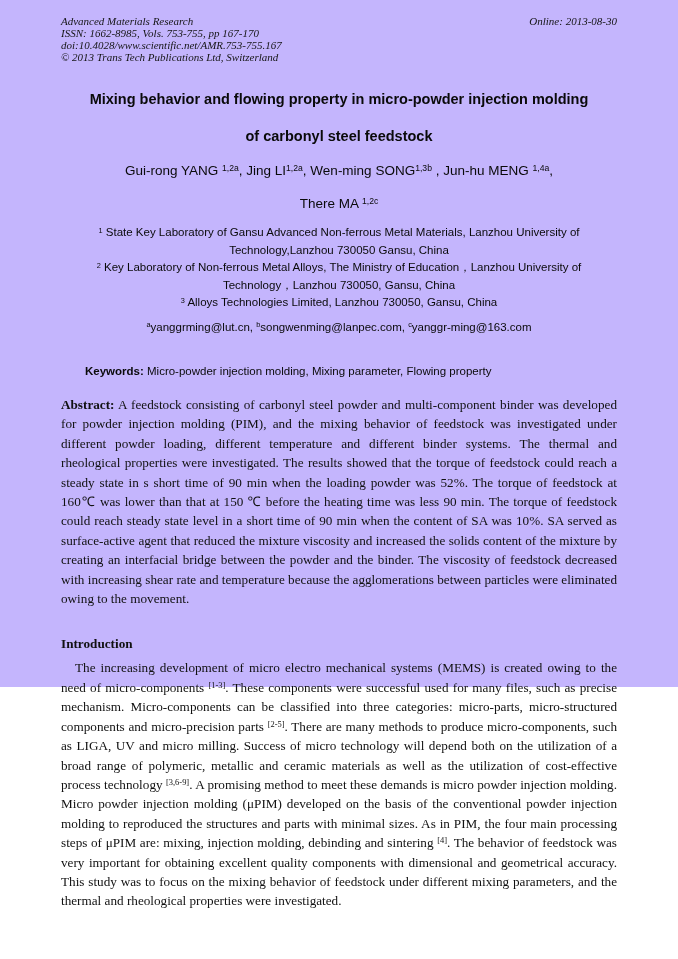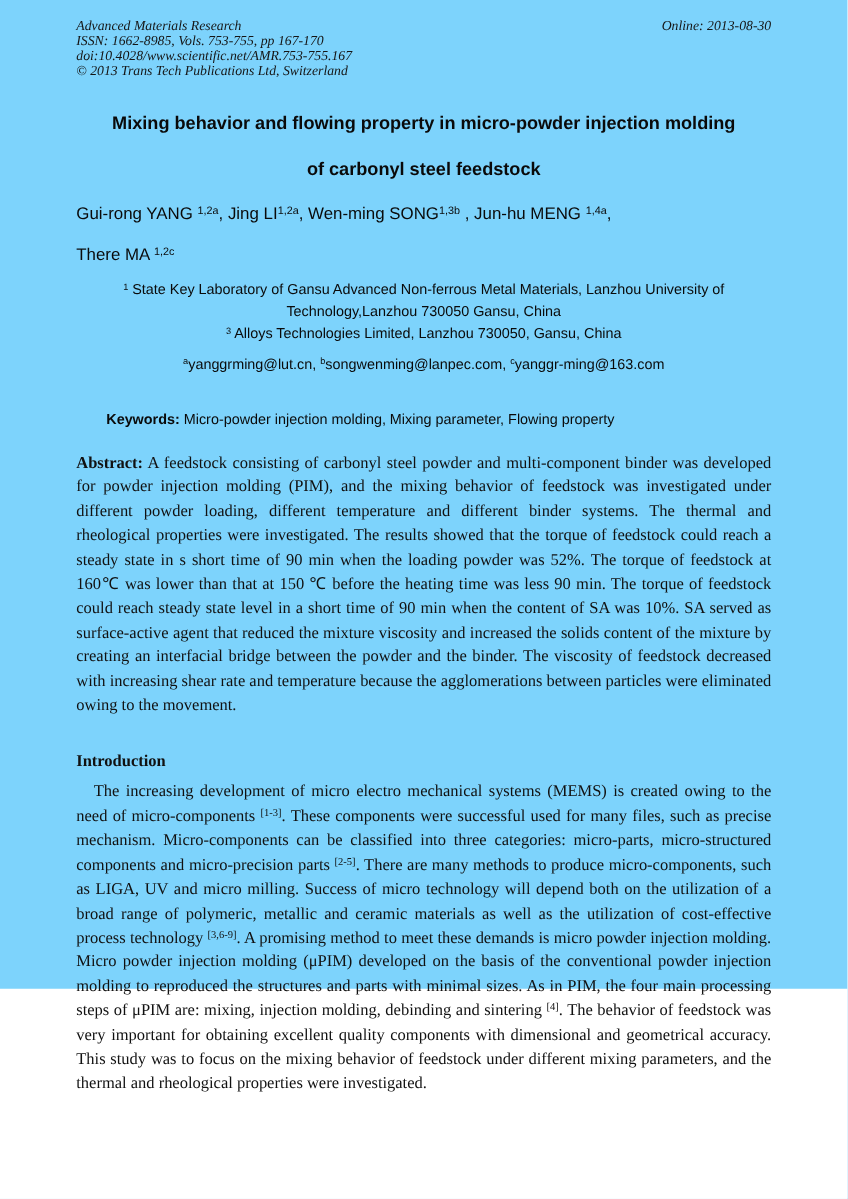--- a/index.html
+++ b/index.html
@@ -7,22 +7,22 @@
   body {
     width: 678px;
     height: 959px;
     font-family: "Liberation Serif", serif;
     color: #111111;
     position: relative;
     overflow: hidden;
   }
   .page {
     width: 678px;
-    height: 791px;
-    background: #7dd3fc;
+    height: 687px;
+    background: #c4b5fd;
     padding: 15px 61px 0 61px;
   }
 
   
   .header {
     display: flex;
     justify-content: space-between;
     align-items: flex-start;
     font-style: italic;
     font-size: 11px;
@@ -40,20 +40,21 @@
     font-weight: bold;
     font-size: 14.5px;
     color: #0a0a0a;
   }
   .title-line { line-height: 20px; }
   .title-line + .title-line { margin-top: 17px; }
 
   
   .authors {
     margin-top: 15px;
+    text-align: center;
     font-family: "Liberation Sans", sans-serif;
     font-size: 13.5px;
     color: #0a0a0a;
   }
   .authors-line { line-height: 20px; }
   .authors-line + .authors-line { margin-top: 13px; }
 
   
   .affiliations {
     margin-top: 10px;
@@ -137,20 +138,21 @@
     <div class="title-line">of carbonyl steel feedstock</div>
   </div>
 
   <div class="authors">
     <div class="authors-line"><span>Gui-rong YANG </span><sup>1,2a</sup><span>, Jing LI</span><sup>1,2a</sup><span>,  Wen-ming SONG</span><sup>1,3b</sup><span> , Jun-hu MENG </span><sup>1,4a</sup><span>,</span></div>
     <div class="authors-line"><span>There MA </span><sup>1,2c</sup></div>
   </div>
 
   <div class="affiliations">
     <div class="affiliation"><sup>1</sup><span> State Key Laboratory of Gansu Advanced Non-ferrous Metal Materials, Lanzhou University of Technology,Lanzhou 730050 Gansu, China</span></div>
+    <div class="affiliation"><sup>2</sup><span> Key Laboratory of Non-ferrous Metal Alloys, The Ministry of Education，Lanzhou University of Technology，Lanzhou 730050, Gansu, China</span></div>
     <div class="affiliation"><sup>3</sup><span> Alloys Technologies Limited, Lanzhou 730050, Gansu, China</span></div>
   </div>
 
   <div class="emails"><sup>a</sup><span>yanggrming@lut.cn, </span><sup>b</sup><span>songwenming@lanpec.com, </span><sup>c</sup><span>yanggr-ming@163.com</span></div>
 
   <div class="keywords">
     <span class="label">Keywords:</span><span> Micro-powder injection molding, Mixing parameter, Flowing property</span>
   </div>
 
   <div class="abstract">

